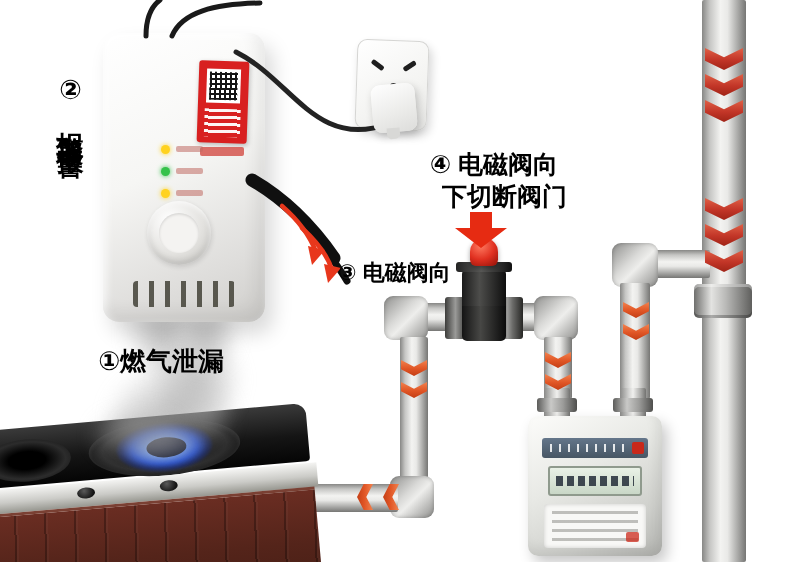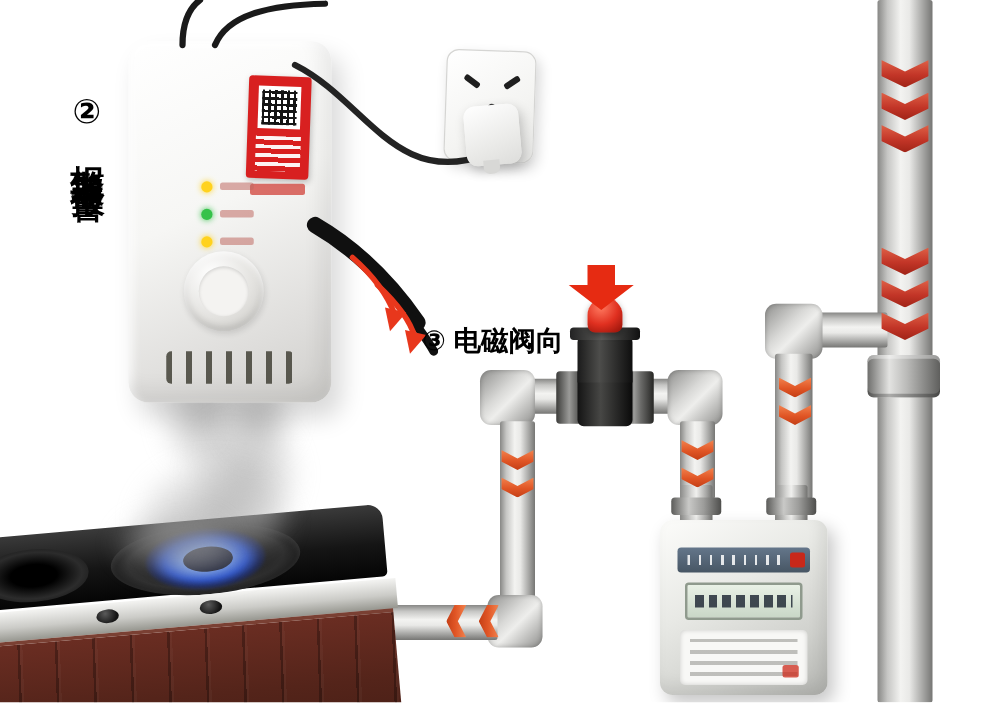--- a/index.html
+++ b/index.html
@@ -267,15 +267,20 @@
     <polygon points="308,246 325,250 312,265" fill="#e8371c"></polygon>
     <path d="M302,228 C316,241 328,256 332,270" stroke="#e8371c" stroke-width="4.5" fill="none" stroke-linecap="round"></path>
     <polygon points="324,264 341,268 328,283" fill="#e8371c"></polygon>
     <polygon points="470,212 492,212 492,228 507,228 481,248 455,228 470,228" fill="#e62b12"></polygon>
   </svg>
 
   <div class="plug"></div>
   <div class="plug-neck"></div>
 
   <div class="label2">②报警器报警</div>
+  <div class="label1">①燃气泄漏</div>
   <div class="label3">③ 电磁阀向</div>
+  <div class="label4">
+    <div class="line1">④ 电磁阀向</div>
+    <div class="line2">下切断阀门</div>
+  </div>
 
 </div>
 
 </body></html>

